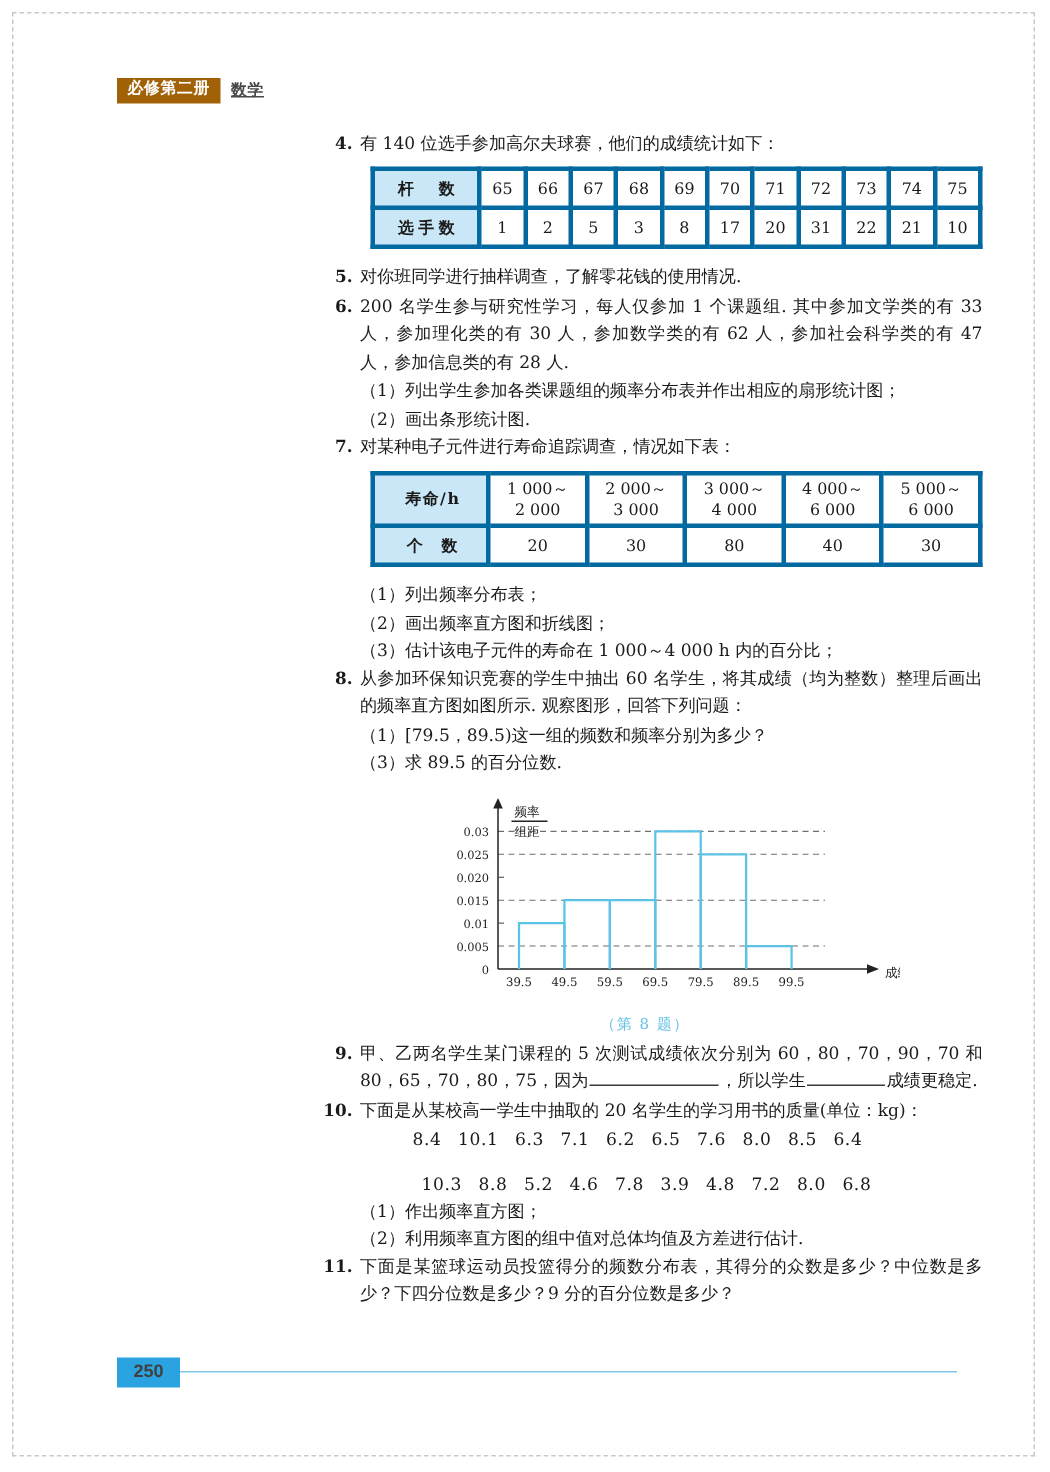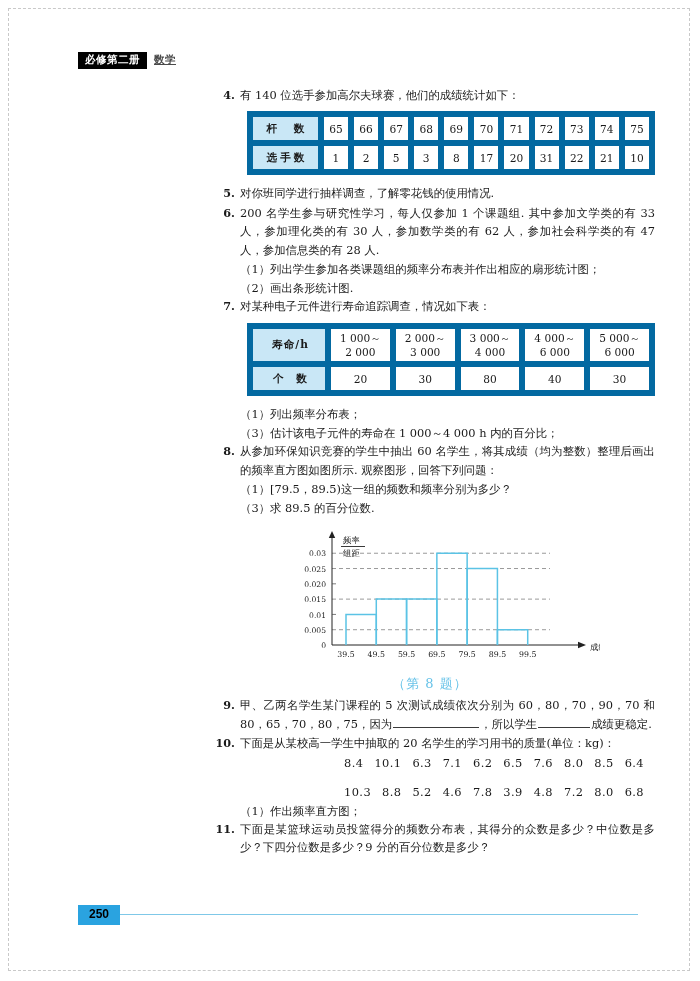--- a/index.html
+++ b/index.html
@@ -28,21 +28,21 @@
   
   .page-header {
     position: absolute;
     left: 78px;
     top: 52px;
     display: flex;
     align-items: center;
     gap: 7px;
   }
   .header-badge {
-    background: #000000;
+    background: #a16207;
     color: #ffffff;
     font-size: 10.5px;
     font-weight: bold;
     padding: 2px 7px 3px 7px;
     letter-spacing: 0.5px;
     line-height: 1.1;
   }
   .header-subject {
     color: #4a4a4a;
     font-size: 10.5px;
@@ -93,32 +93,31 @@
     width: 52px;
     border-bottom: 1px solid #3a3a3a;
     height: 11px;
     margin: 0 1px;
   }
   .num-row {
     padding-left: 60px;
     font-size: 11.4px;
     line-height: 1.62;
     letter-spacing: 0.4px;
-    text-align: right;
   }
   .num-row span { margin-right: 11px; }
   .num-row.second { padding-left: 66px; margin-top: 11px; }
   
   .tbl-wrap { margin: 7px 0 9px 32px; }
   table.data {
     border-collapse: collapse;
     font-size: 10.6px;
   }
   table.data td {
-    border: 6px solid #0369a1;
+    border: 3px solid #0369a1;
     text-align: center;
     vertical-align: middle;
     padding: 3px 0;
     font-family: "DejaVu Serif", "Liberation Serif", serif;
   }
   table.data td.head {
     background: #c9e7f6;
     font-weight: bold;
     letter-spacing: 3px;
     padding-left: 8px;
@@ -134,37 +133,37 @@
   #tbl-life td.range { line-height: 1.35; padding: 2px 0; }
   
   .chart-block {
     margin: 6px 0 2px 0;
     position: relative;
     height: 150px;
   }
   .chart-caption {
     text-align: center;
     color: #66c2e8;
-    font-size: 13px;
+    font-size: 10px;
     letter-spacing: 1px;
     margin-top: 1px;
     margin-left: -10px;
   }
   
   .footer {
     position: absolute;
     left: 78px;
     bottom: 56px;
     width: 560px;
     display: flex;
     align-items: center;
   }
   .page-num {
     background: #2aa3e0;
-    color: #000000;
+    color: #404040;
     font-size: 12px;
     font-weight: bold;
     padding: 3px 11px 4px 11px;
     line-height: 1.1;
     font-family: "Liberation Sans", sans-serif;
   }
   .footer-rule {
     flex: 1 1 auto;
     height: 1px;
     background: #7fc8e8;
@@ -273,20 +272,21 @@
         <td>30</td>
         <td>80</td>
         <td>40</td>
         <td>30</td>
       </tr>
     </tbody>
       </table>
   </div>
 
   <div class="sub">（1）列出频率分布表；</div>
+  <div class="sub">（2）画出频率直方图和折线图；</div>
   <div class="sub">（3）估计该电子元件的寿命在 1 000～4 000 h 内的百分比；</div>
 
   <div class="q">
     <div class="q-num">8.</div>
     <div class="q-body">从参加环保知识竞赛的学生中抽出 60 名学生，将其成绩（均为整数）整理后画出的频率直方图如图所示. 观察图形，回答下列问题：</div>
   </div>
   <div class="sub">（1）[79.5，89.5)这一组的频数和频率分别为多少？</div>
   <div class="sub">（3）求 89.5 的百分位数.</div>
 
   <div class="chart-block">
@@ -336,20 +336,21 @@
     <div class="q-body"><span>甲、乙两名学生某门课程的 5 次测试成绩依次分别为 60，80，70，90，70 和 80，65，70，80，75，因为</span><span class="blank-long"></span><span>，所以学生</span><span class="blank-short"></span><span>成绩更稳定.</span></div>
   </div>
 
   <div class="q">
     <div class="q-num">10.</div>
     <div class="q-body">下面是从某校高一学生中抽取的 20 名学生的学习用书的质量(单位：kg)：</div>
   </div>
   <div class="num-row" id="q10-row1"><span>8.4</span><span>10.1</span><span>6.3</span><span>7.1</span><span>6.2</span><span>6.5</span><span>7.6</span><span>8.0</span><span>8.5</span><span>6.4</span></div>
   <div class="num-row second" id="q10-row2"><span>10.3</span><span>8.8</span><span>5.2</span><span>4.6</span><span>7.8</span><span>3.9</span><span>4.8</span><span>7.2</span><span>8.0</span><span>6.8</span></div>
   <div class="sub">（1）作出频率直方图；</div>
+  <div class="sub">（2）利用频率直方图的组中值对总体均值及方差进行估计.</div>
 
   <div class="q">
     <div class="q-num">11.</div>
     <div class="q-body">下面是某篮球运动员投篮得分的频数分布表，其得分的众数是多少？中位数是多少？下四分位数是多少？9 分的百分位数是多少？</div>
   </div>
 
 </div>
 
 <div class="footer">
   <span class="page-num">250</span>

